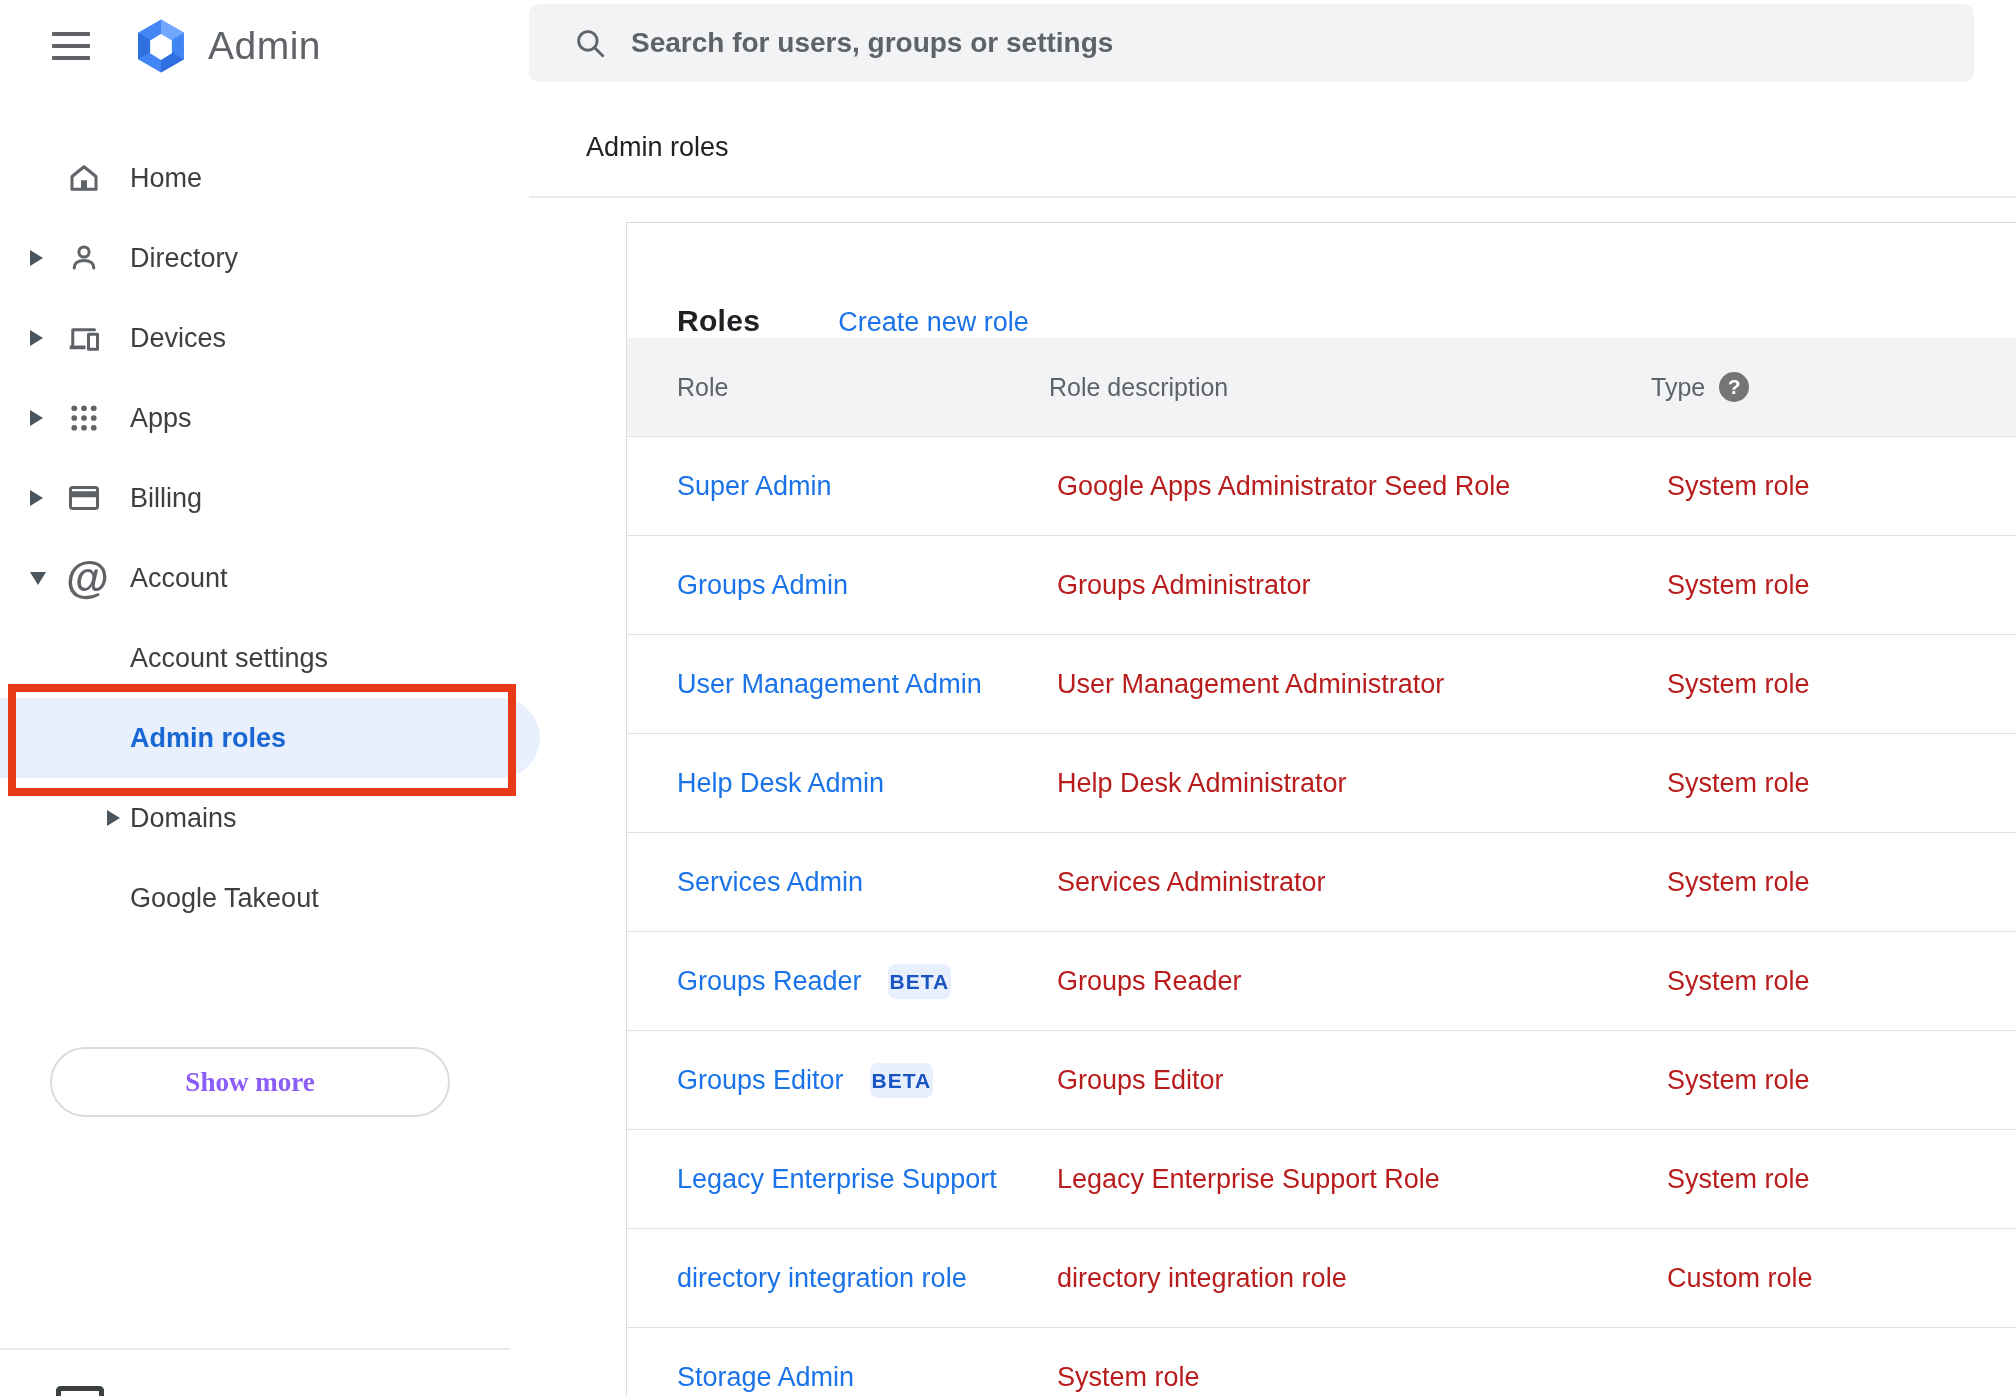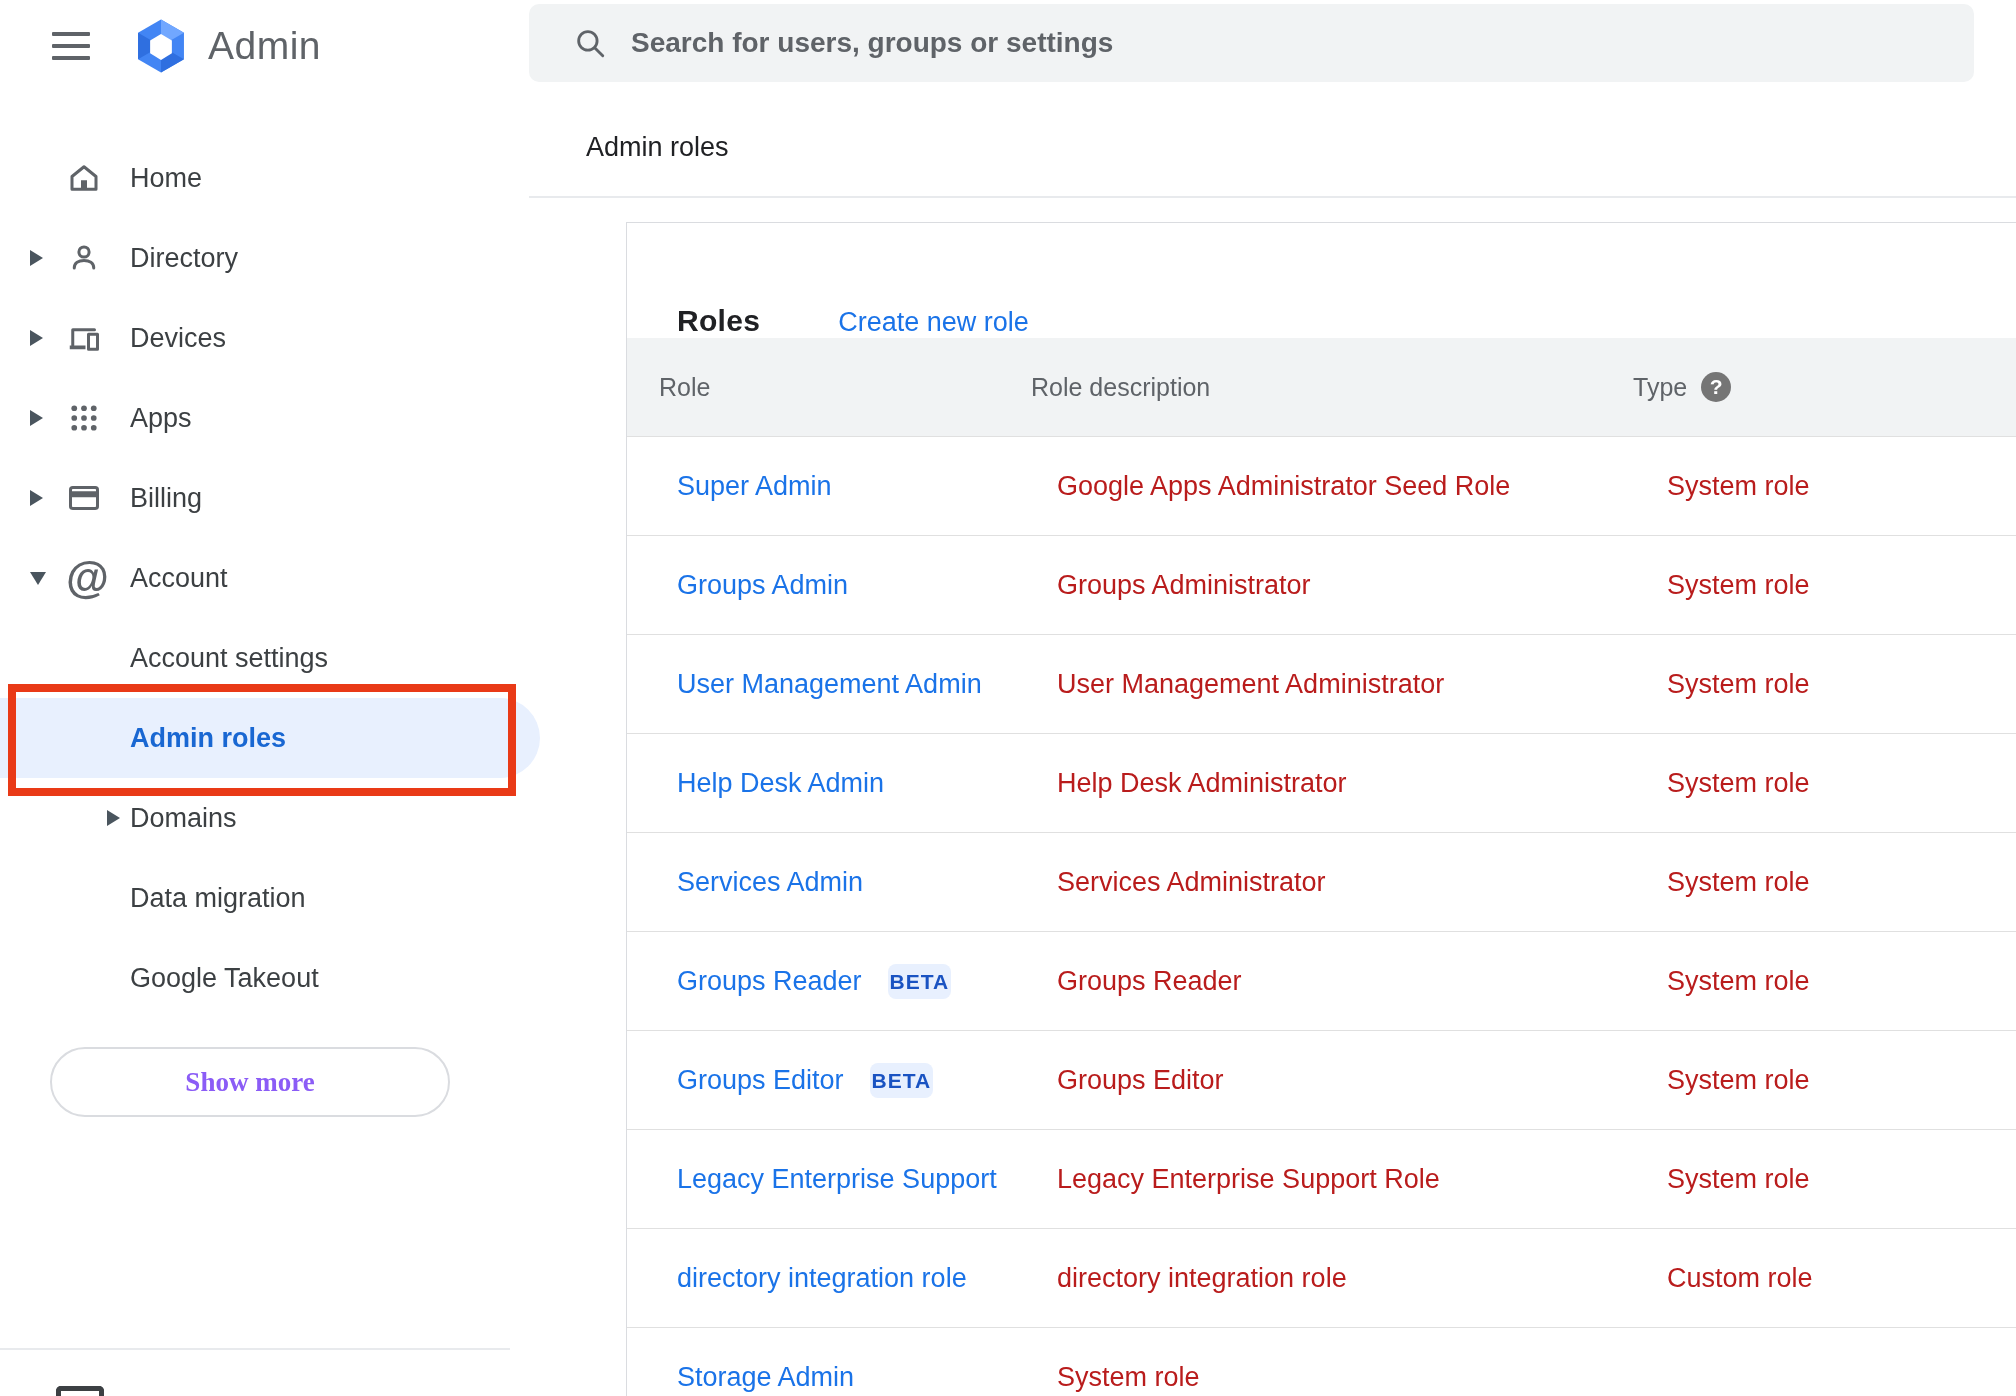--- a/index.html
+++ b/index.html
@@ -38,21 +38,21 @@
   .search-icon{margin-left:44px;flex:0 0 auto;display:flex;}
   .search-input{margin-left:22px;flex:1;border:none;background:transparent;outline:none;font-size:28px;color:#3c4043;font-family:inherit;font-weight:bold;}
   .search-input::placeholder{color:#5f6368;opacity:1;}
   .breadcrumb{position:absolute;left:586px;top:132px;font-size:27px;color:#202124;}
   .top-divider{position:absolute;left:529px;top:196px;width:1487px;height:2px;background:#e8eaed;}
   
   .card{position:absolute;left:626px;top:222px;width:1390px;height:1174px;border-top:1px solid #dadce0;border-left:1px solid #dadce0;background:#fff;overflow:hidden;}
   .card-header{height:115px;display:flex;align-items:flex-end;padding-left:50px;}
   .card-title{font-size:30px;font-weight:bold;color:#202124;letter-spacing:.3px;}
   .create-link{margin-left:78px;font-size:27px;color:#1a73e8;text-decoration:none;cursor:pointer;}
-  .thead{height:98px;background:#f1f3f4;display:flex;align-items:center;padding-left:32px;}
+  .thead{height:98px;background:#f1f3f4;display:flex;align-items:center;padding-left:50px;}
   .col-role{width:372px;flex:0 0 auto;}
   .col-desc{width:602px;flex:0 0 auto;}
   .col-type{flex:1;display:flex;align-items:center;}
   .th-label{font-size:25px;color:#5f6368;}
   .help-icon{margin-left:14px;width:30px;height:30px;border-radius:50%;background:#757575;color:#fff;font-size:21px;font-weight:bold;
     display:flex;align-items:center;justify-content:center;cursor:pointer;}
   .trow{height:98px;display:flex;align-items:center;padding-left:50px;border-top:1px solid #e0e0e0;gap:8px;}
   .role-cell{display:flex;align-items:center;}
   .role-link{font-size:27px;color:#1a73e8;text-decoration:none;cursor:pointer;}
   .beta-badge{margin-left:26px;background:#e8f0fe;color:#1a53c2;font-size:21px;font-weight:bold;letter-spacing:1px;
@@ -178,25 +178,20 @@
     </div>
 
     <div class="nav-item">
       <span class="arrow-slot"></span>
       <span class="domains-arrow">
           <span class="tri-right"></span>
         </span>
       <span class="nav-label">Domains</span>
     </div>
 
-    <div class="nav-item">
-      <span class="arrow-slot"></span>
-      <span class="icon-slot"></span>
-      <span class="nav-label">Data migration</span>
-    </div>
 
     <div class="nav-item">
       <span class="arrow-slot"></span>
       <span class="icon-slot"></span>
       <span class="nav-label">Google Takeout</span>
     </div>
   </nav>
 
   <div class="annotation-box"></div>
 

